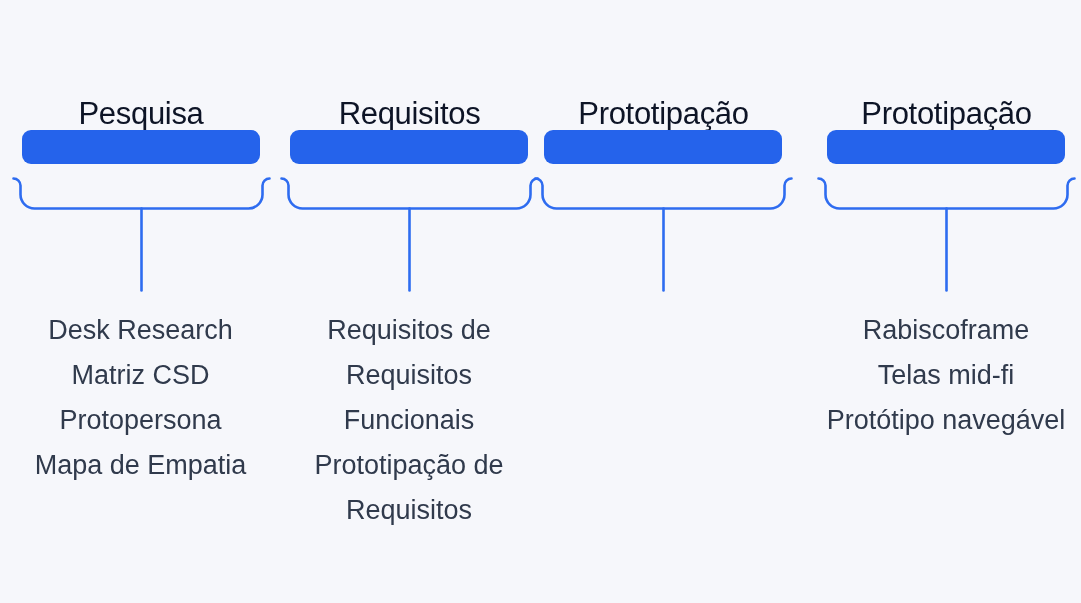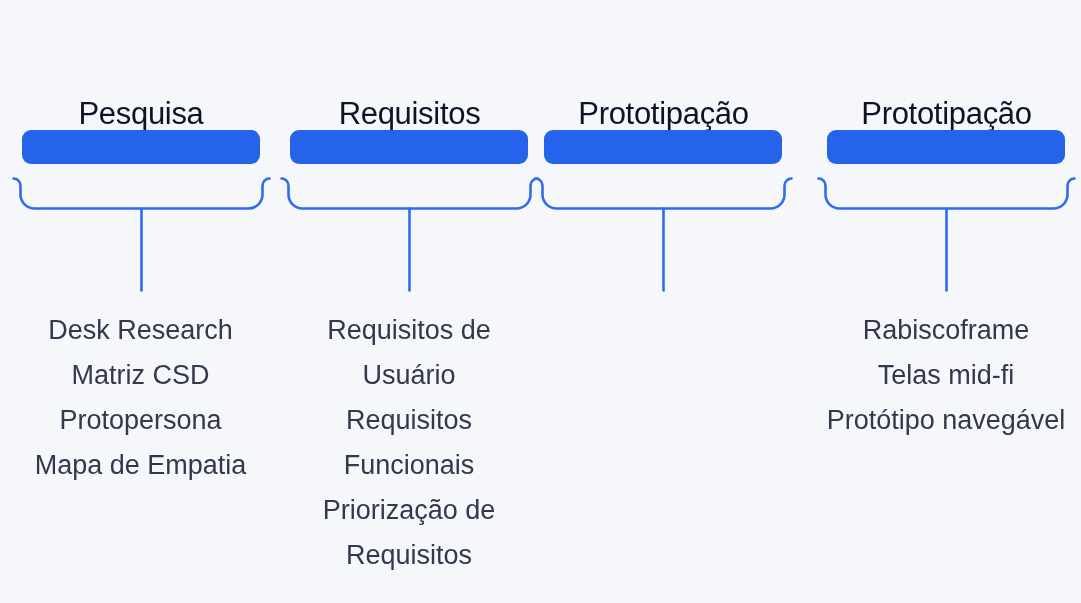--- a/index.html
+++ b/index.html
@@ -77,28 +77,27 @@
                A 14 14 0 0 0 22.5,31.5
                L 236.5,31.5
                A 14 14 0 0 0 250.5,17.5
                L 250.5,8.5
                A 7 7 0 0 1 257.5,1.5" stroke="currentColor" stroke-width="2.6" stroke-linecap="round"></path>
       <path d="M 129.5,31.5 L 129.5,113.5" stroke="currentColor" stroke-width="2.6" stroke-linecap="round"></path>
     </svg>
     <div class="items">
         <div class="item">
           <div class="line">Requisitos de</div>
-          <div class="line">Usuário</div>
         </div>
         <div class="item">
           <div class="line">Requisitos</div>
           <div class="line">Funcionais</div>
         </div>
         <div class="item">
-          <div class="line">Priorização de</div>
+          <div class="line">Prototipação de</div>
           <div class="line">Requisitos</div>
         </div>
       </div>
   </section>
 
   <section class="column" style="left: 533px;">
     <h2 class="title">Prototipação</h2>
     <div class="bar"></div>
     <svg class="bracket" viewBox="0 0 259 116" fill="none" xmlns="http://www.w3.org/2000/svg">
       <path d="M 1.5,1.5

